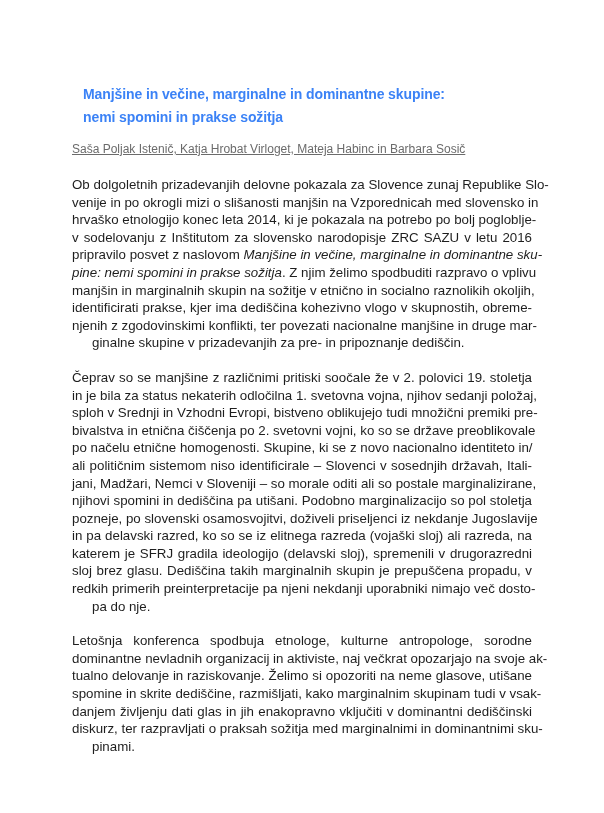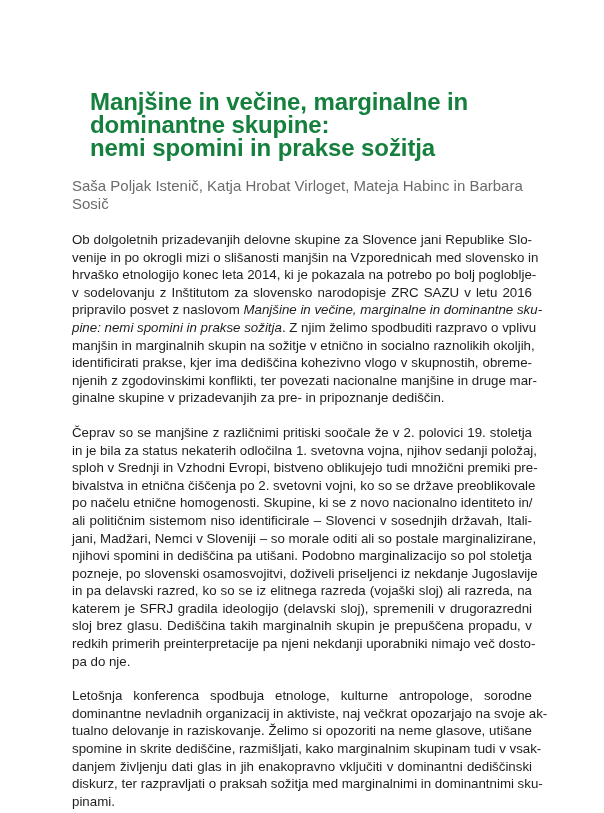--- a/index.html
+++ b/index.html
@@ -2,49 +2,49 @@
 <html><head>
   <meta charset="utf-8">
   <style>
     html, body { margin: 0; padding: 0; background: #ffffff; }
     body { width: 604px; height: 813px; overflow: hidden; position: relative; }
     .page {
       position: absolute; left: 72px; top: 72px; width: 460px;
       font-family: "Liberation Sans", sans-serif; color: #1e1e1e;
     }
     .title {
-      font-weight: bold; font-size: 24px; line-height: 23px;
-      color: #15803d; margin: 18px; letter-spacing: -0.1px;
+      font-weight: bold; font-size: 14px; line-height: 23px;
+      color: #3b82f6; margin: 11px; letter-spacing: -0.1px;
     }
     .authors {
-      font-size: 15px; color: #6b6b6b; line-height: 18px;
+      font-size: 12px; color: #6b6b6b; line-height: 18px; text-decoration: underline;
     }
     .body-text {
       font-size: 13.3px; line-height: 17.6px; text-align: justify;
       hyphens: manual; margin-top: 18px;
     }
     .para { margin: 0 0 17px 0; }
     .para .line { display: block; text-align: justify; text-align-last: justify; white-space: nowrap; }
-    .para .line.last { text-align-last: left; }
+    .para .line.last { text-align-last: left; margin-left: 20px; }
     em { }
   </style>
 </head>
 <body>
 
 <div class="page">
   <h1 class="title">
     <span class="line" style="display:block">Manjšine in večine, marginalne in dominantne skupine:</span>
     <span class="line" style="display:block">nemi spomini in prakse sožitja</span>
   </h1>
 
   <div class="authors">Saša Poljak Istenič, Katja Hrobat Virloget, Mateja Habinc in Barbara Sosič</div>
 
   <div class="body-text">
     <p class="para">
-      <span class="line">Ob dolgoletnih prizadevanjih delovne skupine za Slovence jani Republike Slo-</span>
+      <span class="line">Ob dolgoletnih prizadevanjih delovne pokazala za Slovence zunaj Republike Slo-</span>
       <span class="line">venije in po okrogli mizi o slišanosti manjšin na Vzporednicah med slovensko in</span>
       <span class="line">hrvaško etnologijo konec leta 2014, ki je pokazala na potrebo po bolj pogloblje-</span>
       <span class="line">v sodelovanju z Inštitutom za slovensko narodopisje ZRC SAZU v letu 2016</span>
       <span class="line"><span>pripravilo posvet z naslovom </span><em>Manjšine in večine, marginalne in dominantne sku-</em></span>
       <span class="line"><em>pine: nemi spomini in prakse sožitja</em><span>. Z njim želimo spodbuditi razpravo o vplivu</span></span>
       <span class="line">manjšin in marginalnih skupin na sožitje v etnično in socialno raznolikih okoljih,</span>
       <span class="line">identificirati prakse, kjer ima dediščina kohezivno vlogo v skupnostih, obreme-</span>
       <span class="line">njenih z zgodovinskimi konflikti, ter povezati nacionalne manjšine in druge mar-</span>
       <span class="line last">ginalne skupine v prizadevanjih za pre- in pripoznanje dediščin.</span>
     </p>

